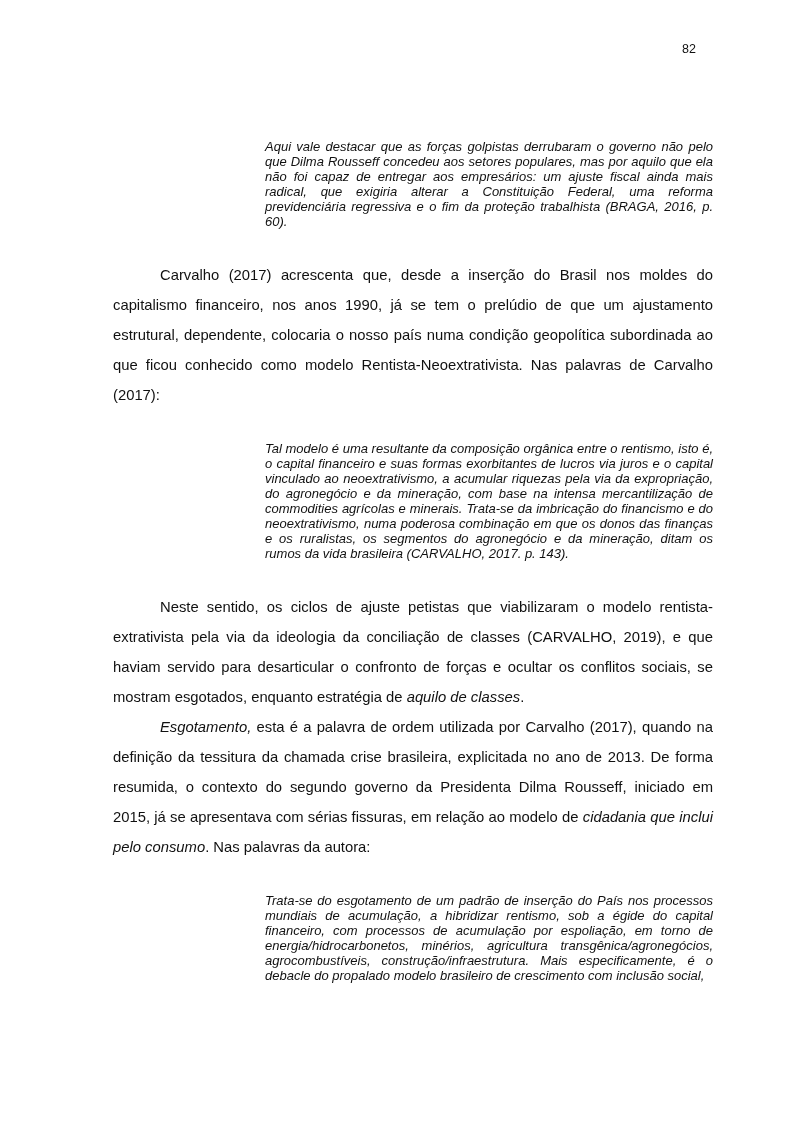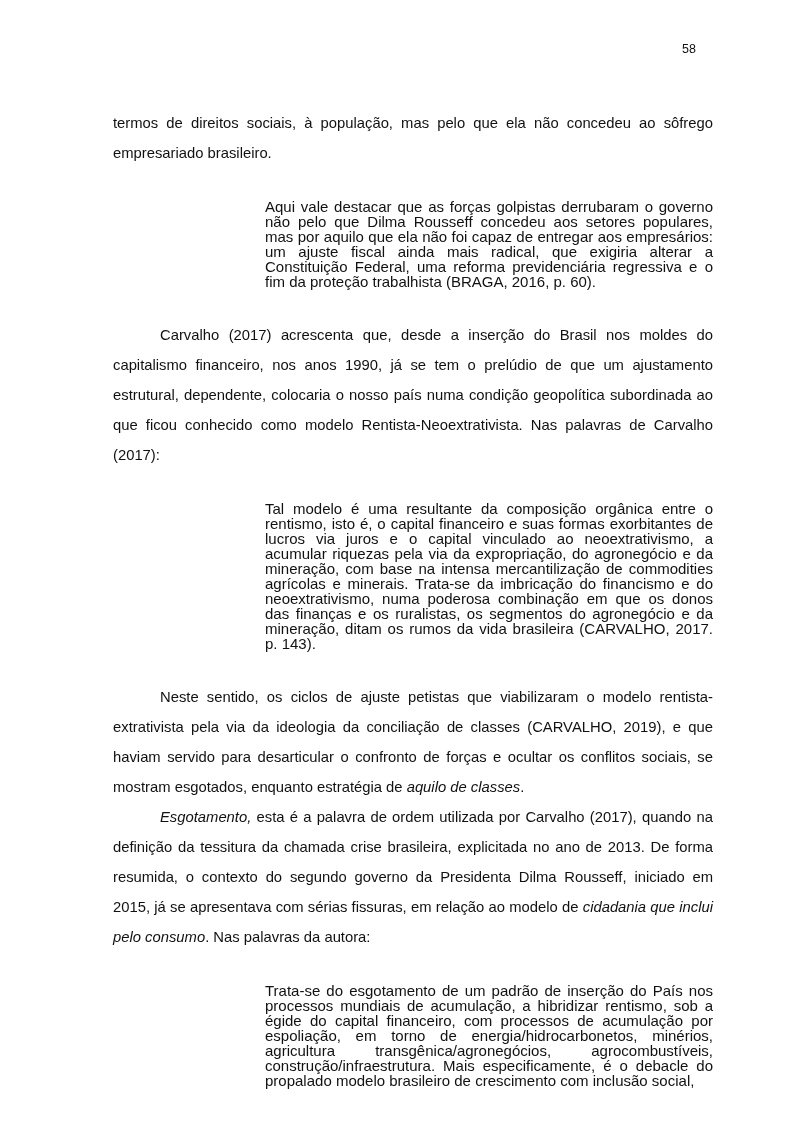--- a/index.html
+++ b/index.html
@@ -35,37 +35,37 @@
     line-height: 30px;
     text-align: justify;
     text-justify: inter-word;
   }
   p.body.indent {
     text-indent: 47px;
   }
   .quote {
     margin: 31px 16px 31px 152px;
     width: 448px;
-    font-size: 15px;
+    font-size: 13px;
     line-height: 15px;
     text-align: justify;
     text-justify: inter-word;
+    font-style: italic;
   }
   em { font-style: italic; }
 </style>
 </head>
 <body>
 
 <div class="page">
 
-  <div class="page-number">58</div>
+  <div class="page-number">82</div>
 
   <div class="content">
 
-    <p class="body">termos de direitos sociais, à população, mas pelo que ela não concedeu ao sôfrego empresariado brasileiro.</p>
 
     <div class="quote">Aqui vale destacar que as forças golpistas derrubaram o governo não pelo que Dilma Rousseff concedeu aos setores populares, mas por aquilo que ela não foi capaz de entregar aos empresários: um ajuste fiscal ainda mais radical, que exigiria alterar a Constituição Federal, uma reforma previdenciária regressiva e o fim da proteção trabalhista (BRAGA, 2016, p. 60).</div>
 
     <p class="body indent">Carvalho (2017) acrescenta que, desde a inserção do Brasil nos moldes do capitalismo financeiro, nos anos 1990, já se tem o prelúdio de que um ajustamento estrutural, dependente, colocaria o nosso país numa condição geopolítica subordinada ao que ficou conhecido como modelo Rentista-Neoextrativista. Nas palavras de Carvalho (2017):</p>
 
     <div class="quote">Tal modelo é uma resultante da composição orgânica entre o rentismo, isto é, o capital financeiro e suas formas exorbitantes de lucros via juros e o capital vinculado ao neoextrativismo, a acumular riquezas pela via da expropriação, do agronegócio e da mineração, com base na intensa mercantilização de commodities agrícolas e minerais. Trata-se da imbricação do financismo e do neoextrativismo, numa poderosa combinação em que os donos das finanças e os ruralistas, os segmentos do agronegócio e da mineração, ditam os rumos da vida brasileira (CARVALHO, 2017. p. 143).</div>
 
     <p class="body indent"><span>Neste sentido, os ciclos de ajuste petistas que viabilizaram o modelo rentista-extrativista pela via da ideologia da conciliação de classes (CARVALHO, 2019), e que haviam servido para desarticular o confronto de forças e ocultar os conflitos sociais, se mostram esgotados, enquanto estratégia de </span><em>aquilo de classes</em><span>.</span></p>
 
     <p class="body indent"><em>Esgotamento,</em><span> esta é a palavra de ordem utilizada por Carvalho (2017), quando na definição da tessitura da chamada crise brasileira, explicitada no ano de 2013. De forma resumida, o contexto do segundo governo da Presidenta Dilma Rousseff, iniciado em 2015, já se apresentava com sérias fissuras, em relação ao modelo de </span><em>cidadania que inclui pelo consumo</em><span>. Nas palavras da autora:</span></p>

